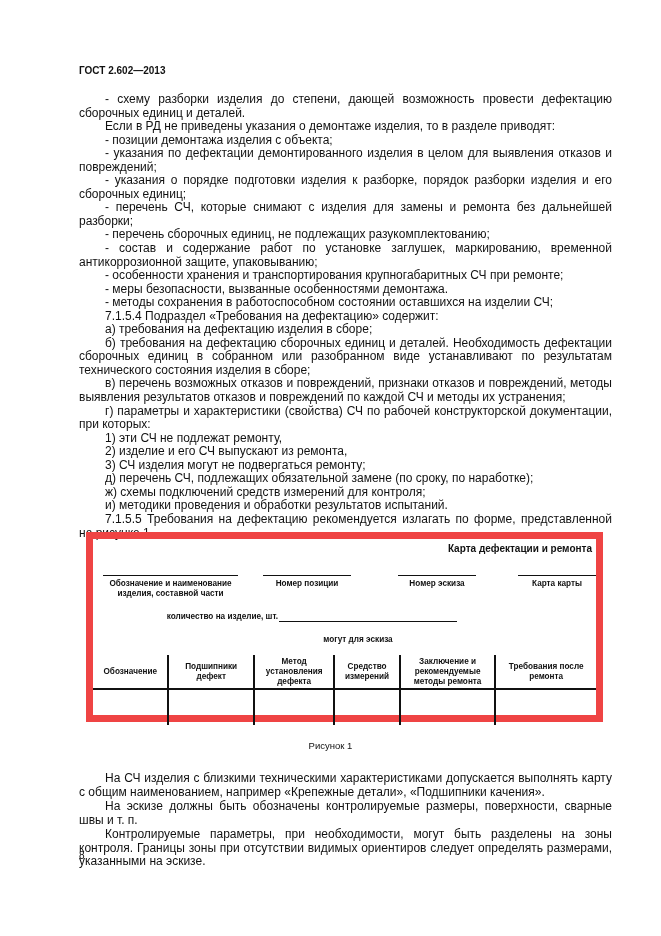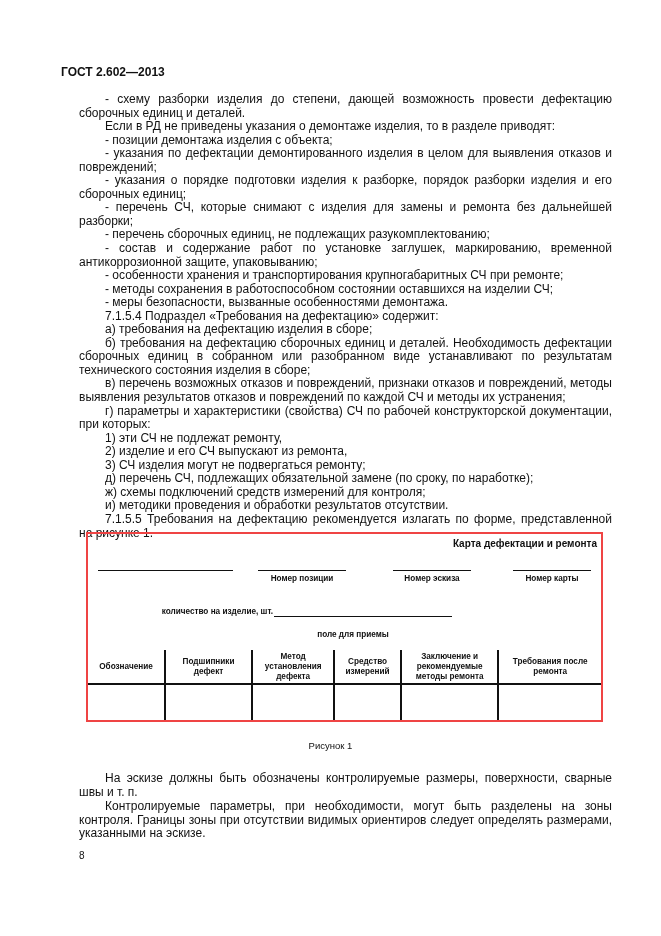--- a/index.html
+++ b/index.html
@@ -1,23 +1,23 @@
 <!DOCTYPE html>
 <html><head>
 <meta charset="utf-8">
 <style>
   html, body { margin: 0; padding: 0; background: #ffffff; }
   body { width: 661px; height: 936px; position: relative; overflow: hidden;
          font-family: "Liberation Sans", sans-serif; color: #111; }
-  .header { position: absolute; left: 61px; top: 65px; font-weight: bold; font-size: 12px; }
+  .header { position: absolute; left: 79px; top: 65px; font-weight: bold; font-size: 10px; }
   .text { position: absolute; left: 79px; width: 533px; font-size: 12px; line-height: 13.55px; }
   .text p { margin: 0; text-align: justify; text-indent: 26px; }
   #body1 { top: 93px; }
   .form { position: absolute; left: 86px; top: 532px; width: 517px; height: 190px;
-          border: 2px solid #ef4444; box-sizing: border-box; font-size: 8.2px; font-weight: bold; }
+          border: 7px solid #ef4444; box-sizing: border-box; font-size: 8.2px; font-weight: bold; }
   .form-title { position: absolute; right: 4px; top: 4px; font-size: 10px; }
   .ul { position: absolute; border-top: 1.5px solid #111; }
   .lbl { position: absolute; text-align: center; line-height: 10px; }
   table.grid { position: absolute; left: 0; top: 116px; width: 100%; height: 70px;
                border-collapse: collapse; }
   table.grid td, table.grid th { border: 2px solid #111; text-align: center; font-size: 8.2px;
                line-height: 10px; padding: 0 2px; }
   table.grid tr:first-child th { border-top: none; }
   table.grid th:first-child, table.grid td:first-child { border-left: none; }
   table.grid th:last-child, table.grid td:last-child { border-right: none; }
@@ -35,54 +35,55 @@
 <div class="text" id="body1">
   <p>- схему разборки изделия до степени, дающей возможность провести дефектацию сборочных единиц и деталей.</p>
   <p>Если в РД не приведены указания о демонтаже изделия, то в разделе приводят:</p>
   <p>- позиции демонтажа изделия с объекта;</p>
   <p>- указания по дефектации демонтированного изделия в целом для выявления отказов и повреждений;</p>
   <p>- указания о порядке подготовки изделия к разборке, порядок разборки изделия и его сборочных единиц;</p>
   <p>- перечень СЧ, которые снимают с изделия для замены и ремонта без дальнейшей разборки;</p>
   <p>- перечень сборочных единиц, не подлежащих разукомплектованию;</p>
   <p>- состав и содержание работ по установке заглушек, маркированию, временной антикоррозионной защите, упаковыванию;</p>
   <p>- особенности хранения и транспортирования крупногабаритных СЧ при ремонте;</p>
+  <p>- меры безопасности, вызванные особенностями демонтажа.</p>
   <p>- методы сохранения в работоспособном состоянии оставшихся на изделии СЧ;</p>
-  <p>- меры безопасности, вызванные особенностями демонтажа.</p>
   <p>7.1.5.4  Подраздел «Требования на дефектацию» содержит:</p>
   <p>а)  требования на дефектацию изделия в сборе;</p>
   <p>б)  требования на дефектацию сборочных единиц и деталей. Необходимость дефектации сборочных единиц в собранном или разобранном виде устанавливают по результатам технического состояния изделия в сборе;</p>
   <p>в)  перечень возможных отказов и повреждений, признаки отказов и повреждений, методы выявления результатов отказов и повреждений по каждой СЧ и методы их устранения;</p>
   <p>г)  параметры и характеристики (свойства) СЧ по рабочей конструкторской документации, при которых:</p>
   <p>1)  эти СЧ не подлежат ремонту,</p>
   <p>2)  изделие и его СЧ выпускают из ремонта,</p>
   <p>3)  СЧ изделия могут не подвергаться ремонту;</p>
   <p>д)  перечень СЧ, подлежащих обязательной замене (по сроку, по наработке);</p>
   <p>ж)  схемы подключений средств измерений для контроля;</p>
-  <p>и)  методики проведения и обработки результатов отсутствии.</p>
+  <p>и)  методики проведения и обработки результатов испытаний.</p>
   <p>7.1.5.5 Требования на дефектацию рекомендуется излагать по форме, представленной на рисунке 1.</p>
 </div>
 
 <div class="form">
   <div class="form-title">Карта дефектации и ремонта</div>
 
   <div class="ul" style="left:10px; top:36px; width:135px;"></div>
+  <div class="lbl" style="left:5px; top:40px; width:145px;">Обозначение и наименование изделия, составной части</div>
 
   <div class="ul" style="left:170px; top:36px; width:88px;"></div>
   <div class="lbl" style="left:165px; top:40px; width:98px;">Номер позиции</div>
 
   <div class="ul" style="left:305px; top:36px; width:78px;"></div>
   <div class="lbl" style="left:300px; top:40px; width:88px;">Номер эскиза</div>
 
   <div class="ul" style="left:425px; top:36px; width:78px;"></div>
-  <div class="lbl" style="left:420px; top:40px; width:88px;">Номер карты</div>
+  <div class="lbl" style="left:420px; top:40px; width:88px;">Карта карты</div>
 
   <div class="lbl" style="left:50px; top:73px; width:135px; text-align:right;">количество на изделие, шт.</div>
   <div class="ul" style="left:186px; top:82px; width:178px;"></div>
 
-  <div class="lbl" style="left:200px; top:96px; width:130px;">поле для приемы</div>
+  <div class="lbl" style="left:200px; top:96px; width:130px;">могут для эскиза</div>
 
   <table class="grid">
     <tbody>
         <tr>
       <th style="width:15%;">Обозначение</th>
       <th style="width:17%;">Подшипники дефект</th>
       <th style="width:16%;">Метод установления дефекта</th>
       <th style="width:13%;">Средство измерений</th>
       <th style="width:19%;">Заключение и рекомендуемые методы ремонта</th>
       <th style="width:20%;">Требования после ремонта</th>
@@ -95,17 +96,18 @@
       <td></td>
       <td></td>
     </tr>
   </tbody>
     </table>
 </div>
 
 <div class="caption">Рисунок 1</div>
 
 <div class="text" id="body2">
+  <p>На СЧ изделия с близкими техническими характеристиками допускается выполнять карту с общим наименованием, например «Крепежные детали», «Подшипники качения».</p>
   <p>На эскизе должны быть обозначены контролируемые размеры, поверхности, сварные швы и т. п.</p>
   <p>Контролируемые параметры, при необходимости, могут быть разделены на зоны контроля. Границы зоны при отсутствии видимых ориентиров следует определять размерами, указанными на эскизе.</p>
 </div>
 
 <div class="pagenum">8</div>
 
 </body></html>

